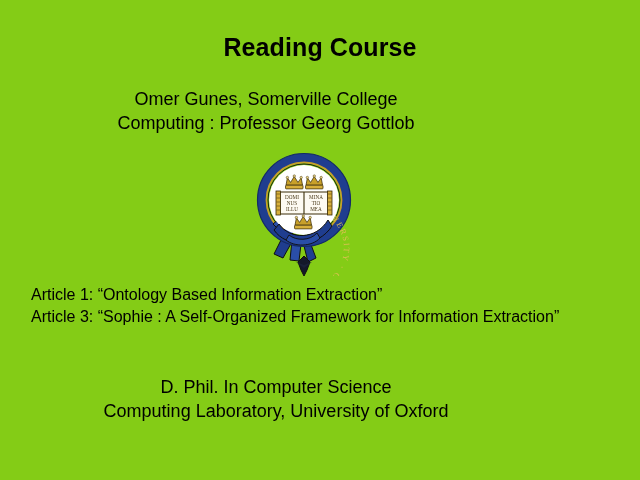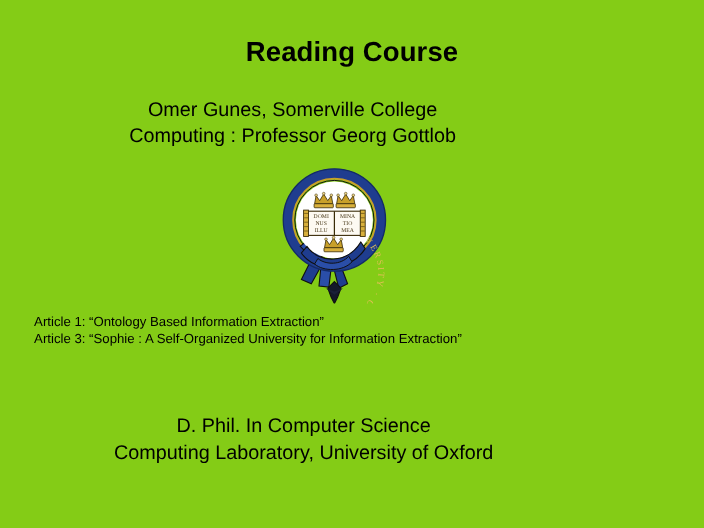--- a/index.html
+++ b/index.html
@@ -59,21 +59,21 @@
   }
   .crest svg { display: block; width: 96px; height: 124px; }
 
   
   .articles {
     position: absolute;
     left: 31px;
     top: 284px;
     width: 580px;
     text-align: left;
-    font-size: 12px;
+    font-size: 16px;
     line-height: 1.36;
   }
   .articles div { margin: 0; }
 
   
   .footer {
     position: absolute;
     left: 0;
     top: 375px;
     width: 552px;
@@ -185,21 +185,21 @@
 
       <g>
         <path d="M 18,78 C 30,96 62,96 76,74 L 72,68 C 60,88 34,88 23,72 Z" fill="#1f3d8f" stroke="#101010" stroke-width="1"></path>
         <path d="M 30,88 C 38,95 56,95 64,86 L 61,81 C 54,89 40,89 33,83 Z" fill="#2a4ea8" stroke="#101010" stroke-width="0.9"></path>
       </g>
     </svg>
   </div>
 
   <div class="articles">
     <div>Article 1: “Ontology Based Information Extraction”</div>
-    <div>Article 3: “Sophie : A Self-Organized University for Information Extraction”</div>
+    <div>Article 3: “Sophie : A Self-Organized Framework for Information Extraction”</div>
   </div>
 
   <div class="footer">
     <div>D. Phil. In Computer Science</div>
     <div>Computing Laboratory, University of Oxford</div>
   </div>
 
 </div>
 
 </body></html>

